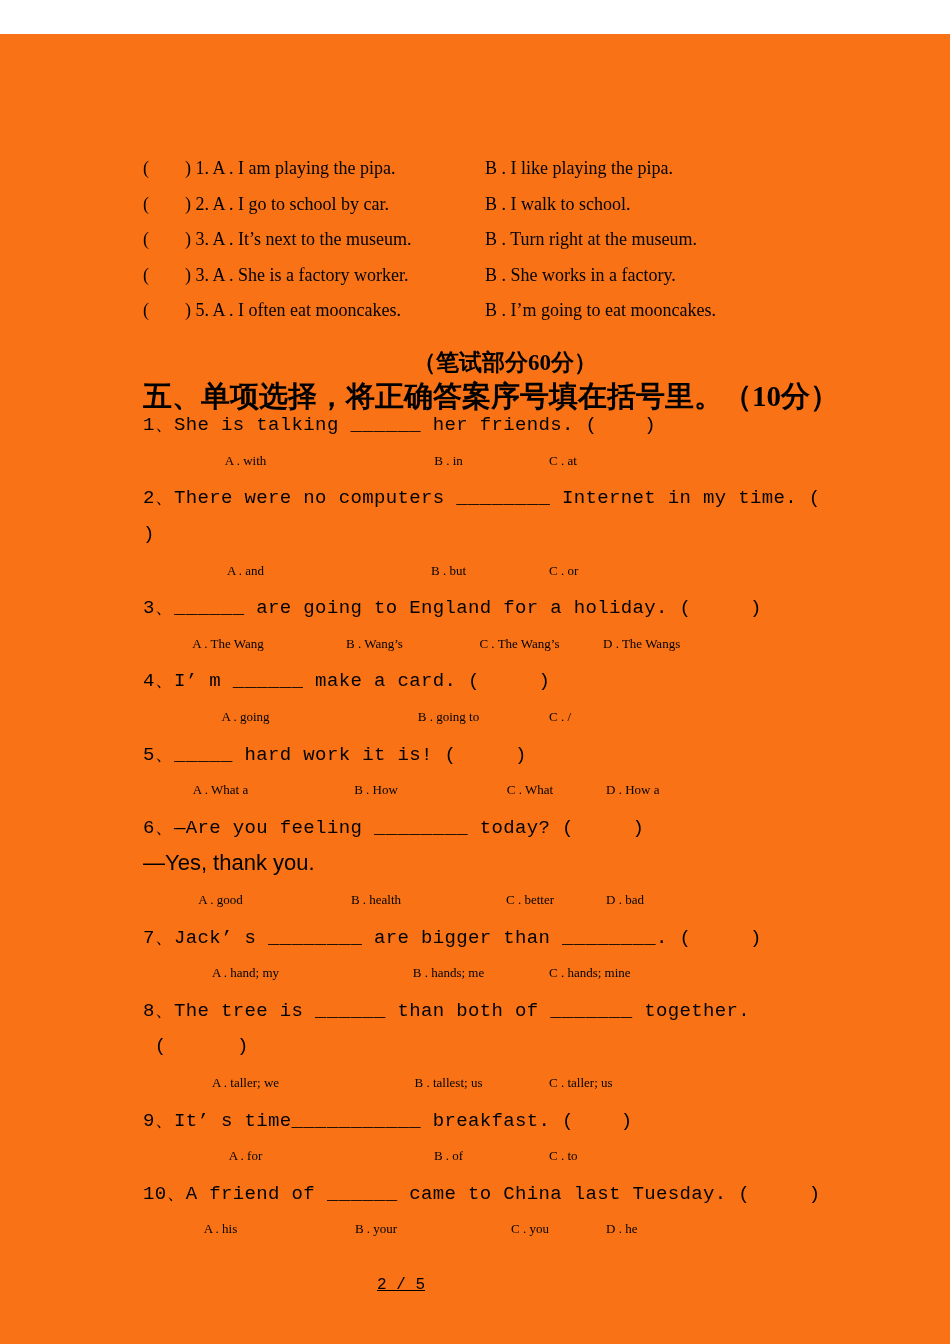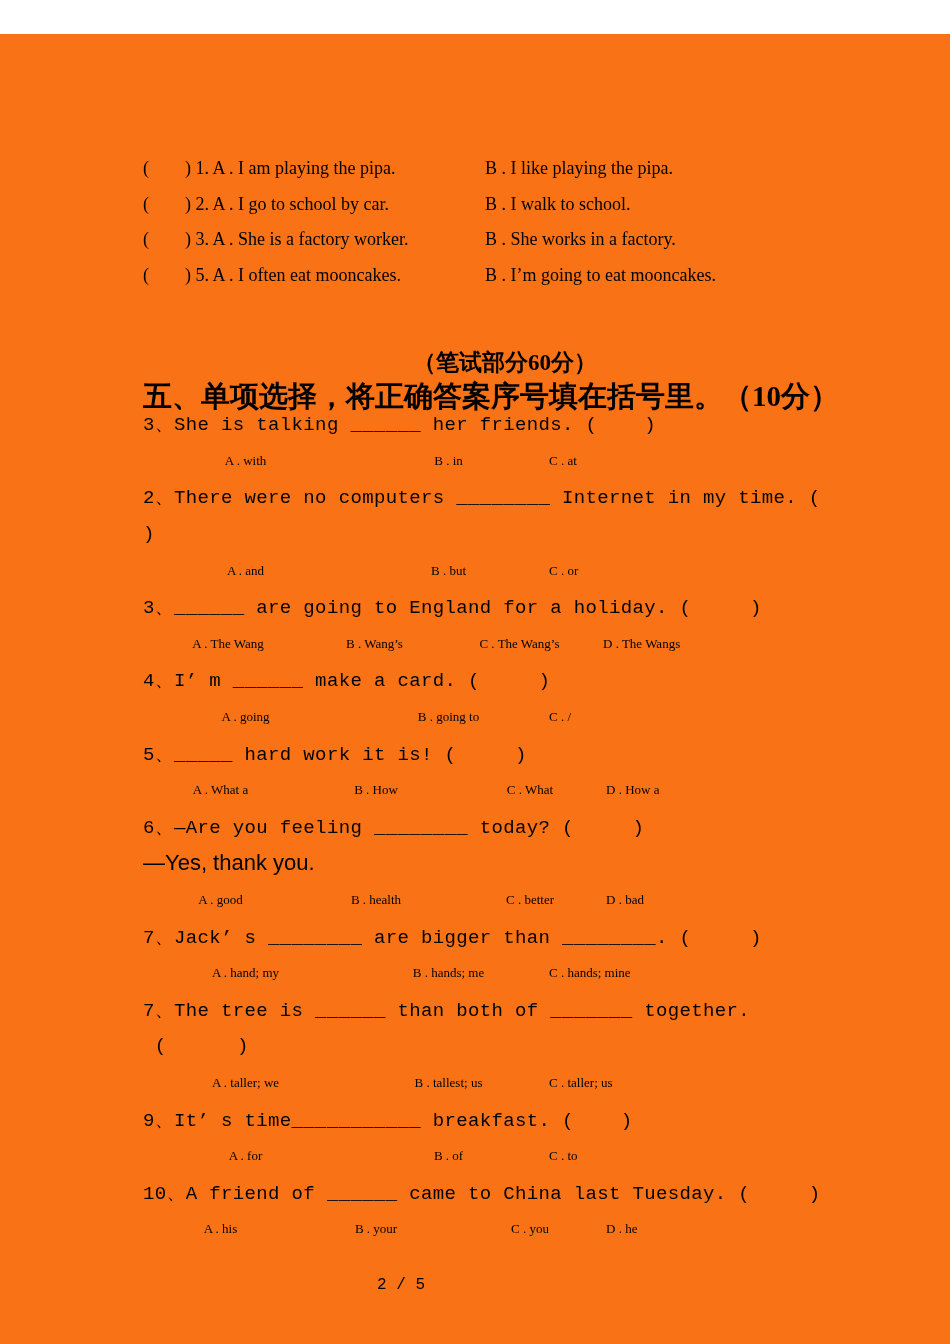--- a/index.html
+++ b/index.html
@@ -25,53 +25,57 @@
   .opts-w3 .opt:nth-child(1){width:205px;}
   .opts-w3 .opt:nth-child(2){width:201px;}
   .opts-w4 .opt:nth-child(1){width:155px;}
   .opts-w4 .opt:nth-child(2){width:156px;}
   .opts-w4 .opt:nth-child(3){width:152px;}
   .opts-q3 .opt:nth-child(1){width:170px;}
   .opts-q3 .opt:nth-child(2){width:123px;}
   .opts-q3 .opt:nth-child(3){width:167px;}
 
   .pagenum{position:absolute;top:1242px;left:0;width:802px;text-align:center;
-           font-family:"Liberation Mono","DejaVu Sans Mono",monospace;font-size:16px;white-space:pre;}
+           font-family:"Liberation Mono","DejaVu Sans Mono",monospace;font-size:16px;white-space:pre;text-decoration:underline;}
 </style>
 </head>
 <body>
 
 <div class="page">
 
   <div class="listening">
     <div class="listen-row">
       <span class="left">(        ) 1. A . I am playing the pipa.</span>
       <span class="right">B . I like playing the pipa.</span>
     </div>
     <div class="listen-row">
       <span class="left">(        ) 2. A . I go to school by car.</span>
       <span class="right">B . I walk to school.</span>
+    </div>
+    <div class="listen-row">
+      <span class="left">(        ) 3. A . It’s next to the museum.</span>
+      <span class="right">B . Turn right at the museum.</span>
     </div>
     <div class="listen-row">
       <span class="left">(        ) 3. A . She is a factory worker.</span>
       <span class="right">B . She works in a factory.</span>
     </div>
     <div class="listen-row">
       <span class="left">(        ) 5. A . I often eat mooncakes.</span>
       <span class="right">B . I’m going to eat mooncakes.</span>
     </div>
   </div>
 
   <div class="part-title">（笔试部分60分）</div>
   <div class="section-title">五、单项选择，将正确答案序号填在括号里。（10分）</div>
 
   <div class="main">
 
     <div class="line">
-      <span class="stem">3、She is talking ______ her friends. (    )</span>
+      <span class="stem">1、She is talking ______ her friends. (    )</span>
     </div>
     <div class="line opts opts-w3">
       <span class="opt">A . with</span>
       <span class="opt">B . in</span>
       <span class="opt">C . at</span>
     </div>
 
     <div class="line">
       <span class="stem">2、There were no computers ________ Internet in my time. (</span>
     </div>
@@ -129,21 +133,21 @@
     <div class="line">
       <span class="stem">7、Jack’ s ________ are bigger than ________. (     )</span>
     </div>
     <div class="line opts opts-w3">
       <span class="opt">A . hand; my</span>
       <span class="opt">B . hands; me</span>
       <span class="opt">C . hands; mine</span>
     </div>
 
     <div class="line">
-      <span class="stem">7、The tree is ______ than both of _______ together.</span>
+      <span class="stem">8、The tree is ______ than both of _______ together.</span>
     </div>
     <div class="line">
       <span class="stem"> (      )</span>
     </div>
     <div class="line opts opts-w3">
       <span class="opt">A . taller; we</span>
       <span class="opt">B . tallest; us</span>
       <span class="opt">C . taller; us</span>
     </div>
 

